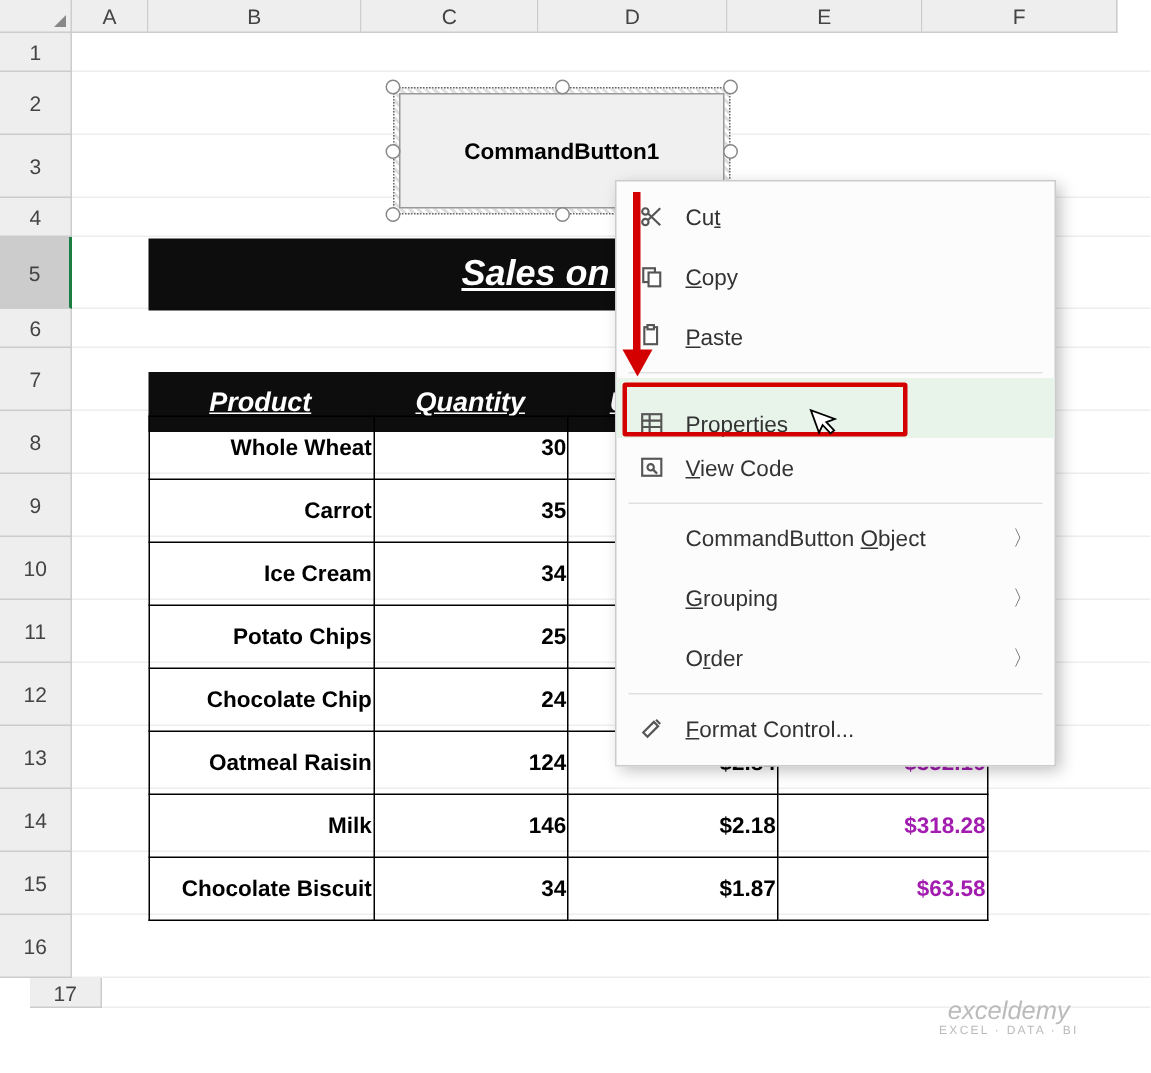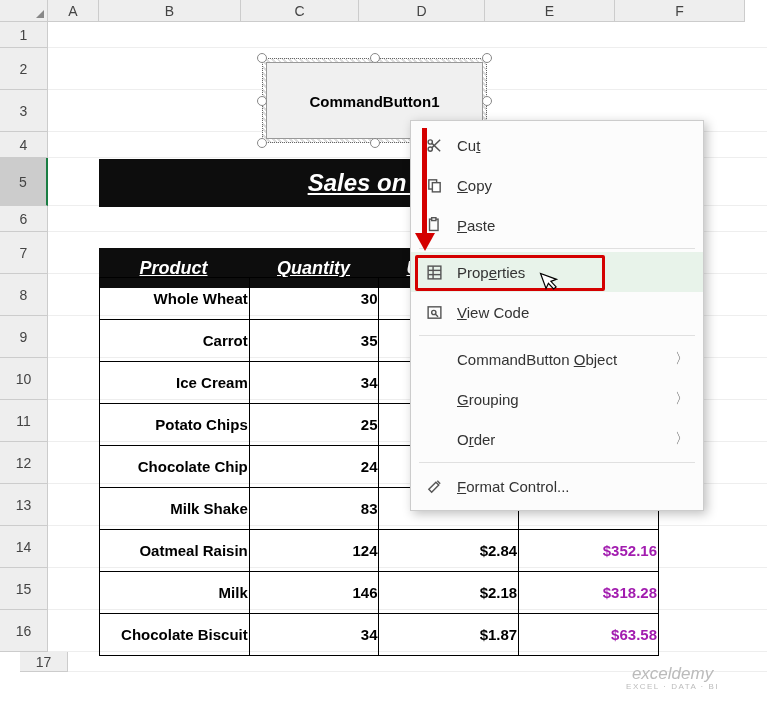--- a/index.html
+++ b/index.html
@@ -177,21 +177,21 @@
     padding: 4px 0;
   }
   .ctx-item {
     display: flex;
     align-items: center;
     height: 40px;
     padding: 0 14px 0 10px;
     cursor: default;
     position: relative;
   }
-  .ctx-item.hl { background: #e8f3ea; }
+  .ctx-item.hl { background: #e8f3ea; align-items: flex-end; }
   .ctx-ico {
     width: 26px; text-align: center;
     color: #555; font-size: 16px;
     margin-right: 10px;
   }
   .ctx-label { flex: 1; color: #333; }
   .ctx-label u { text-decoration: underline; }
   .ctx-arrow { color: #666; font-size: 14px; }
   .ctx-sep {
     height: 1px; margin: 3px 8px;
@@ -368,26 +368,20 @@
       </tr>
       <tr>
         <td class="c1">Potato Chips</td>
         <td class="c2">25</td>
         <td class="c3"></td>
         <td class="c4"></td>
       </tr>
       <tr>
         <td class="c1">Chocolate Chip</td>
         <td class="c2">24</td>
-        <td class="c3"></td>
-        <td class="c4"></td>
-      </tr>
-      <tr>
-        <td class="c1">Milk Shake</td>
-        <td class="c2">83</td>
         <td class="c3"></td>
         <td class="c4"></td>
       </tr>
       <tr>
         <td class="c1">Oatmeal Raisin</td>
         <td class="c2">124</td>
         <td class="c3">$2.84</td>
         <td class="c4">$352.16</td>
       </tr>
       <tr>

